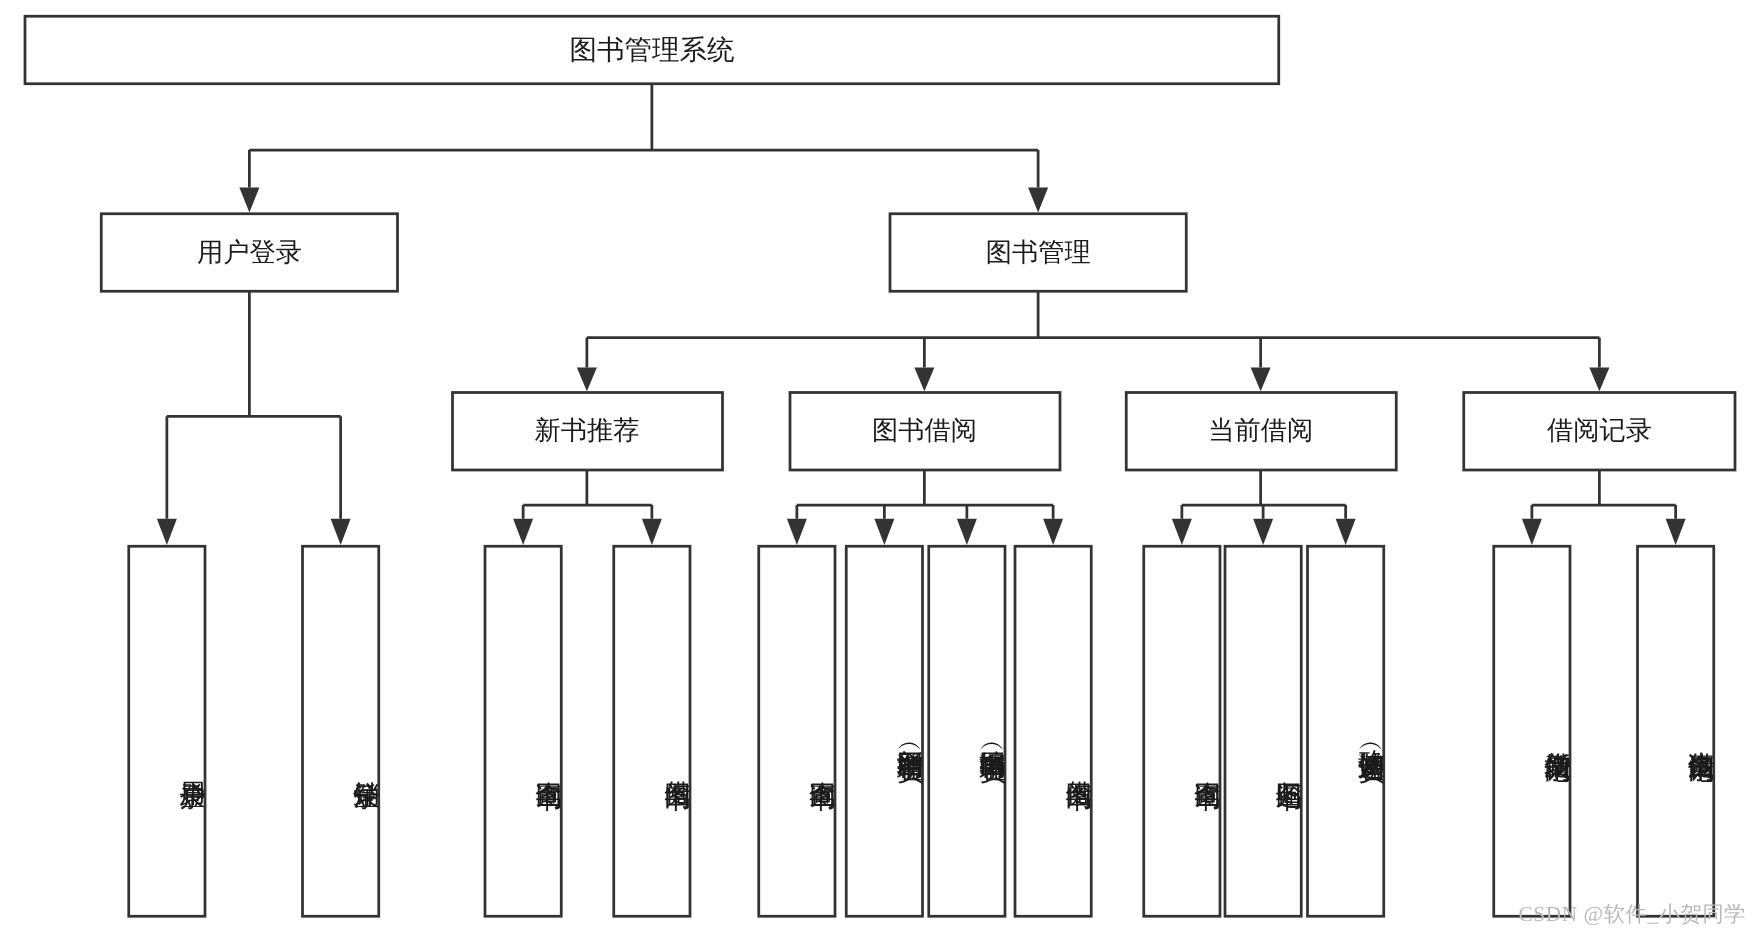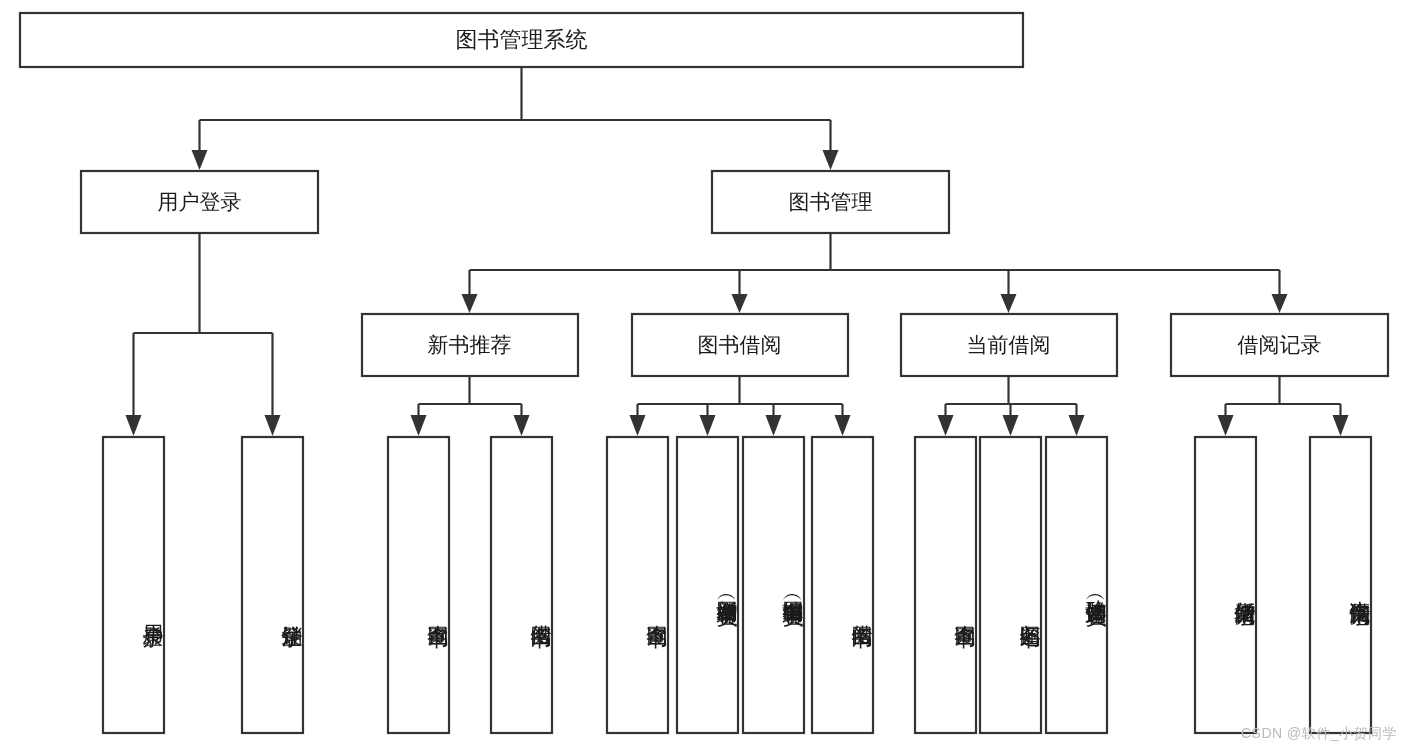--- a/index.html
+++ b/index.html
@@ -70,22 +70,22 @@
     font-size: 21px;
     line-height: 1.0;
     color: #1b1b1b;
     letter-spacing: 1px;
     pointer-events: none;
   }
   #watermark {
     position: absolute;
     right: 8px;
     bottom: 4px;
-    font-family: Liberation Sans, sans-serif;
-    font-size: 14px;
+    font-family: Liberation Serif, serif;
+    font-size: 17px;
     color: #b9b9b9;
     letter-spacing: 0.5px;
     white-space: nowrap;
   }
 </style>
 </head>
 <body>
 
 <div id="diagram-root">
 

